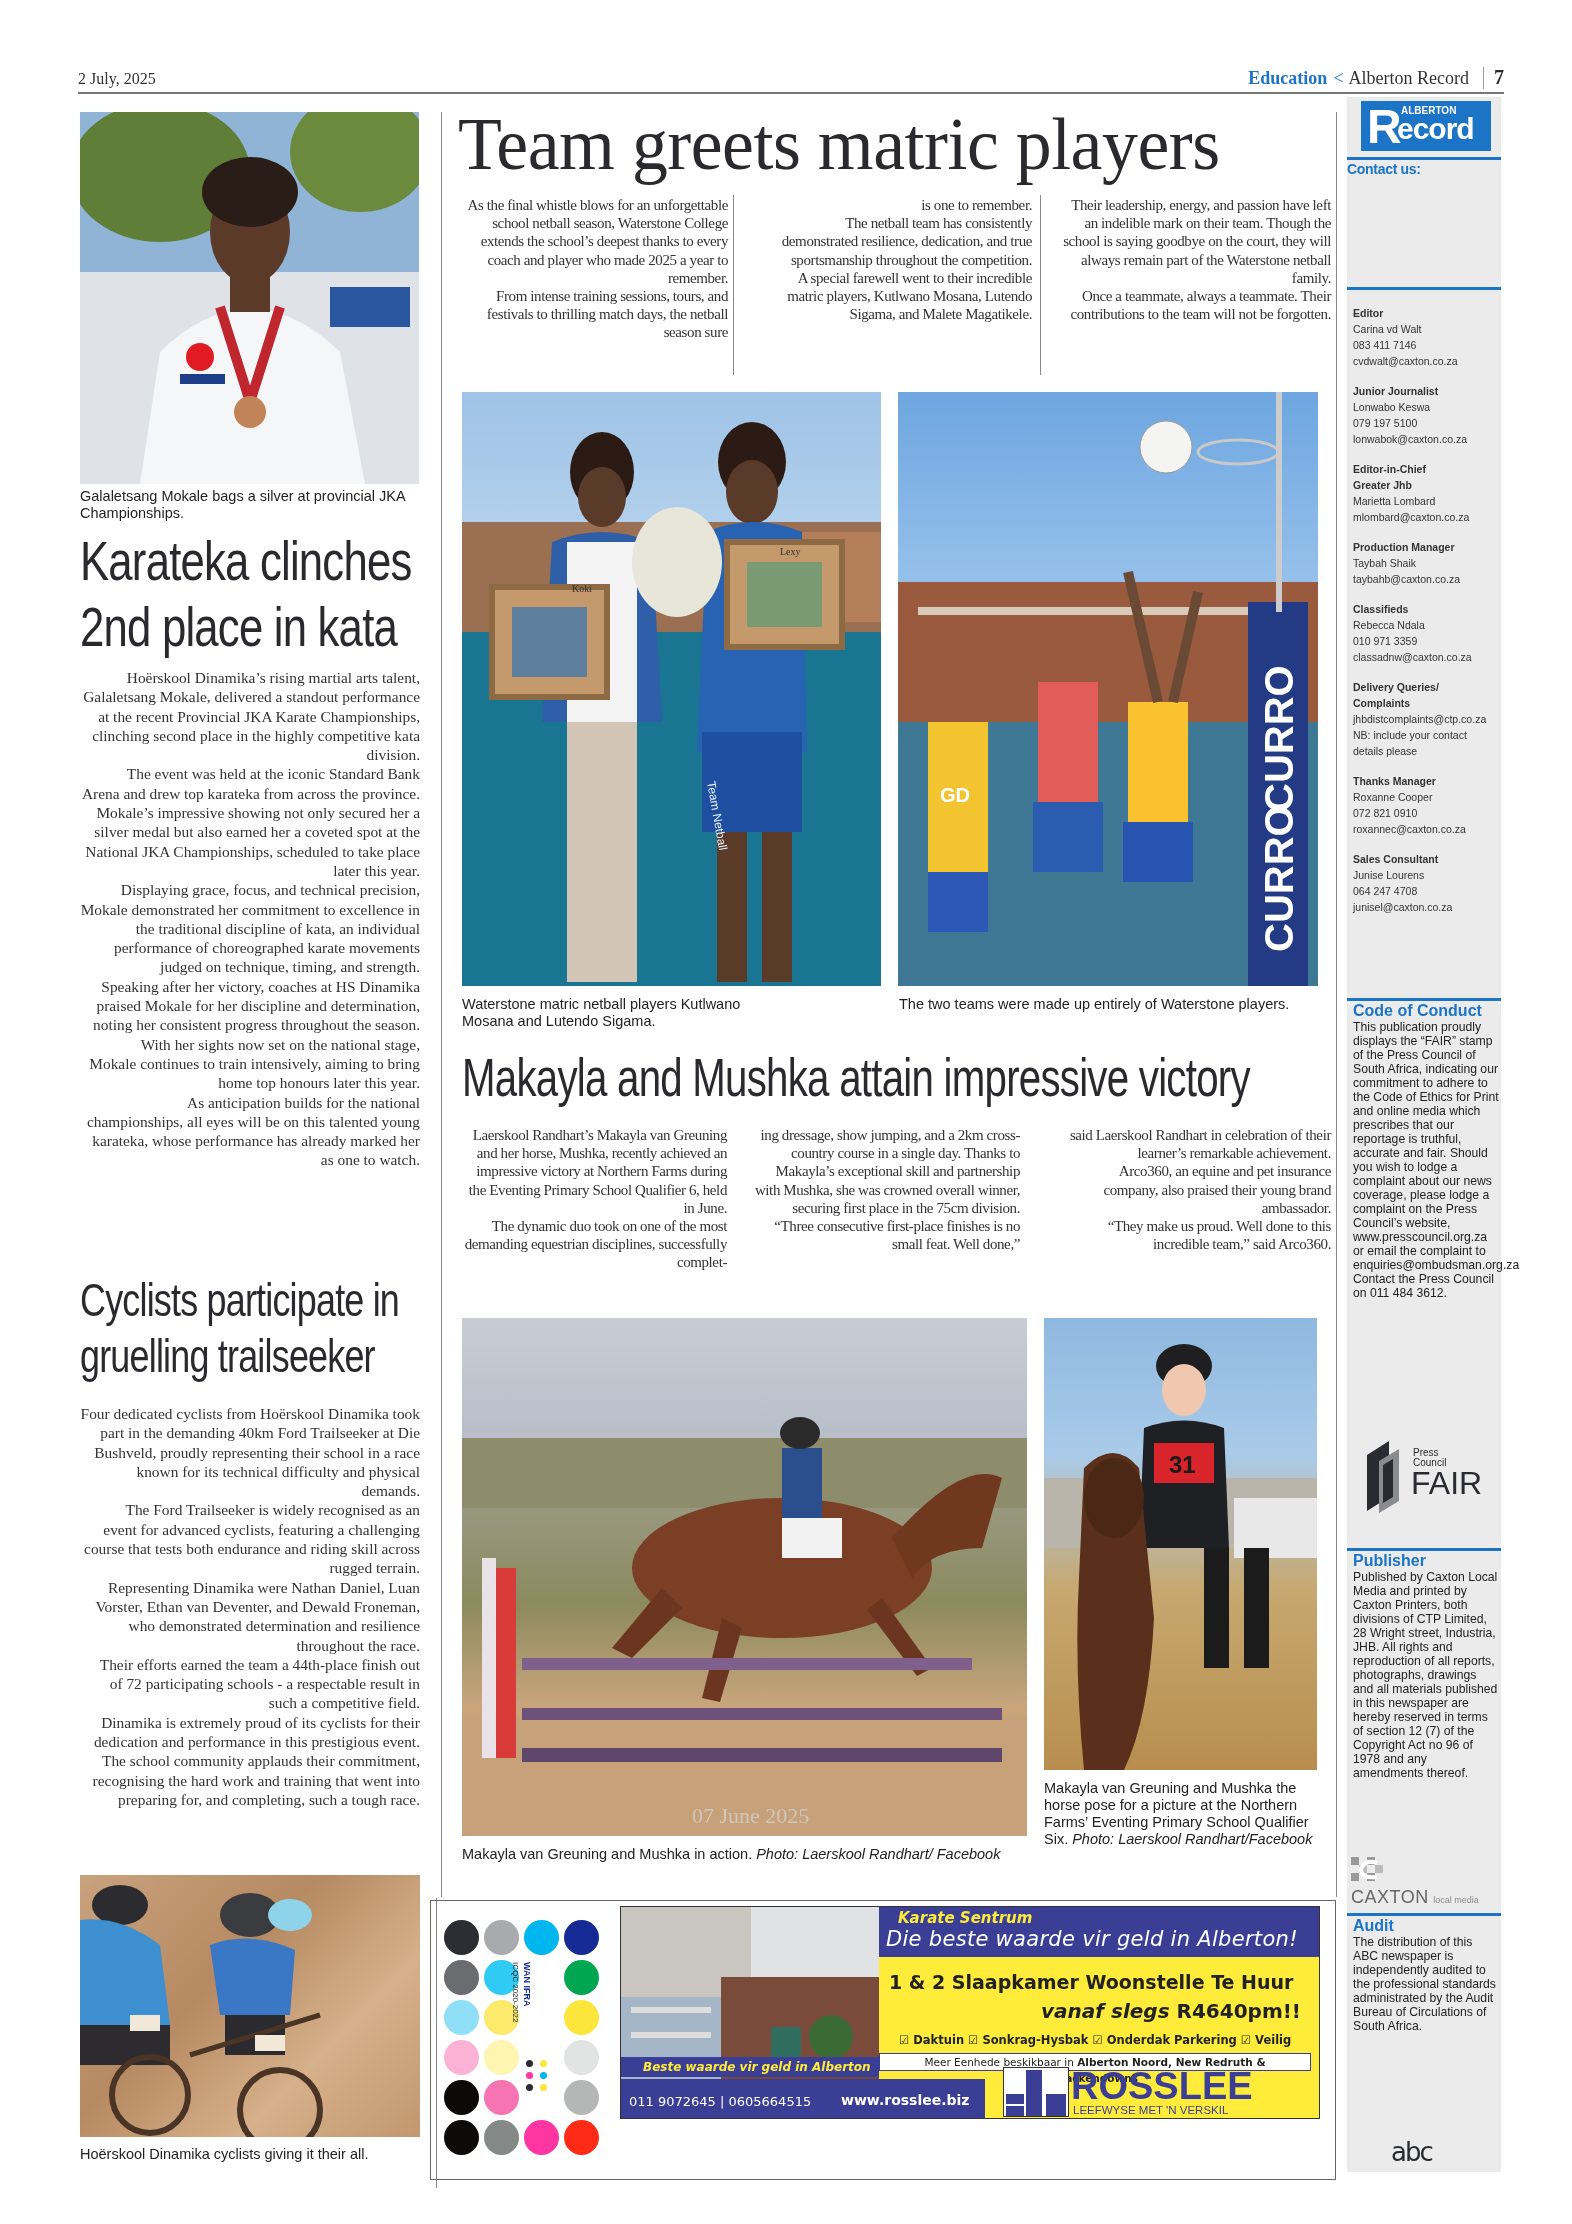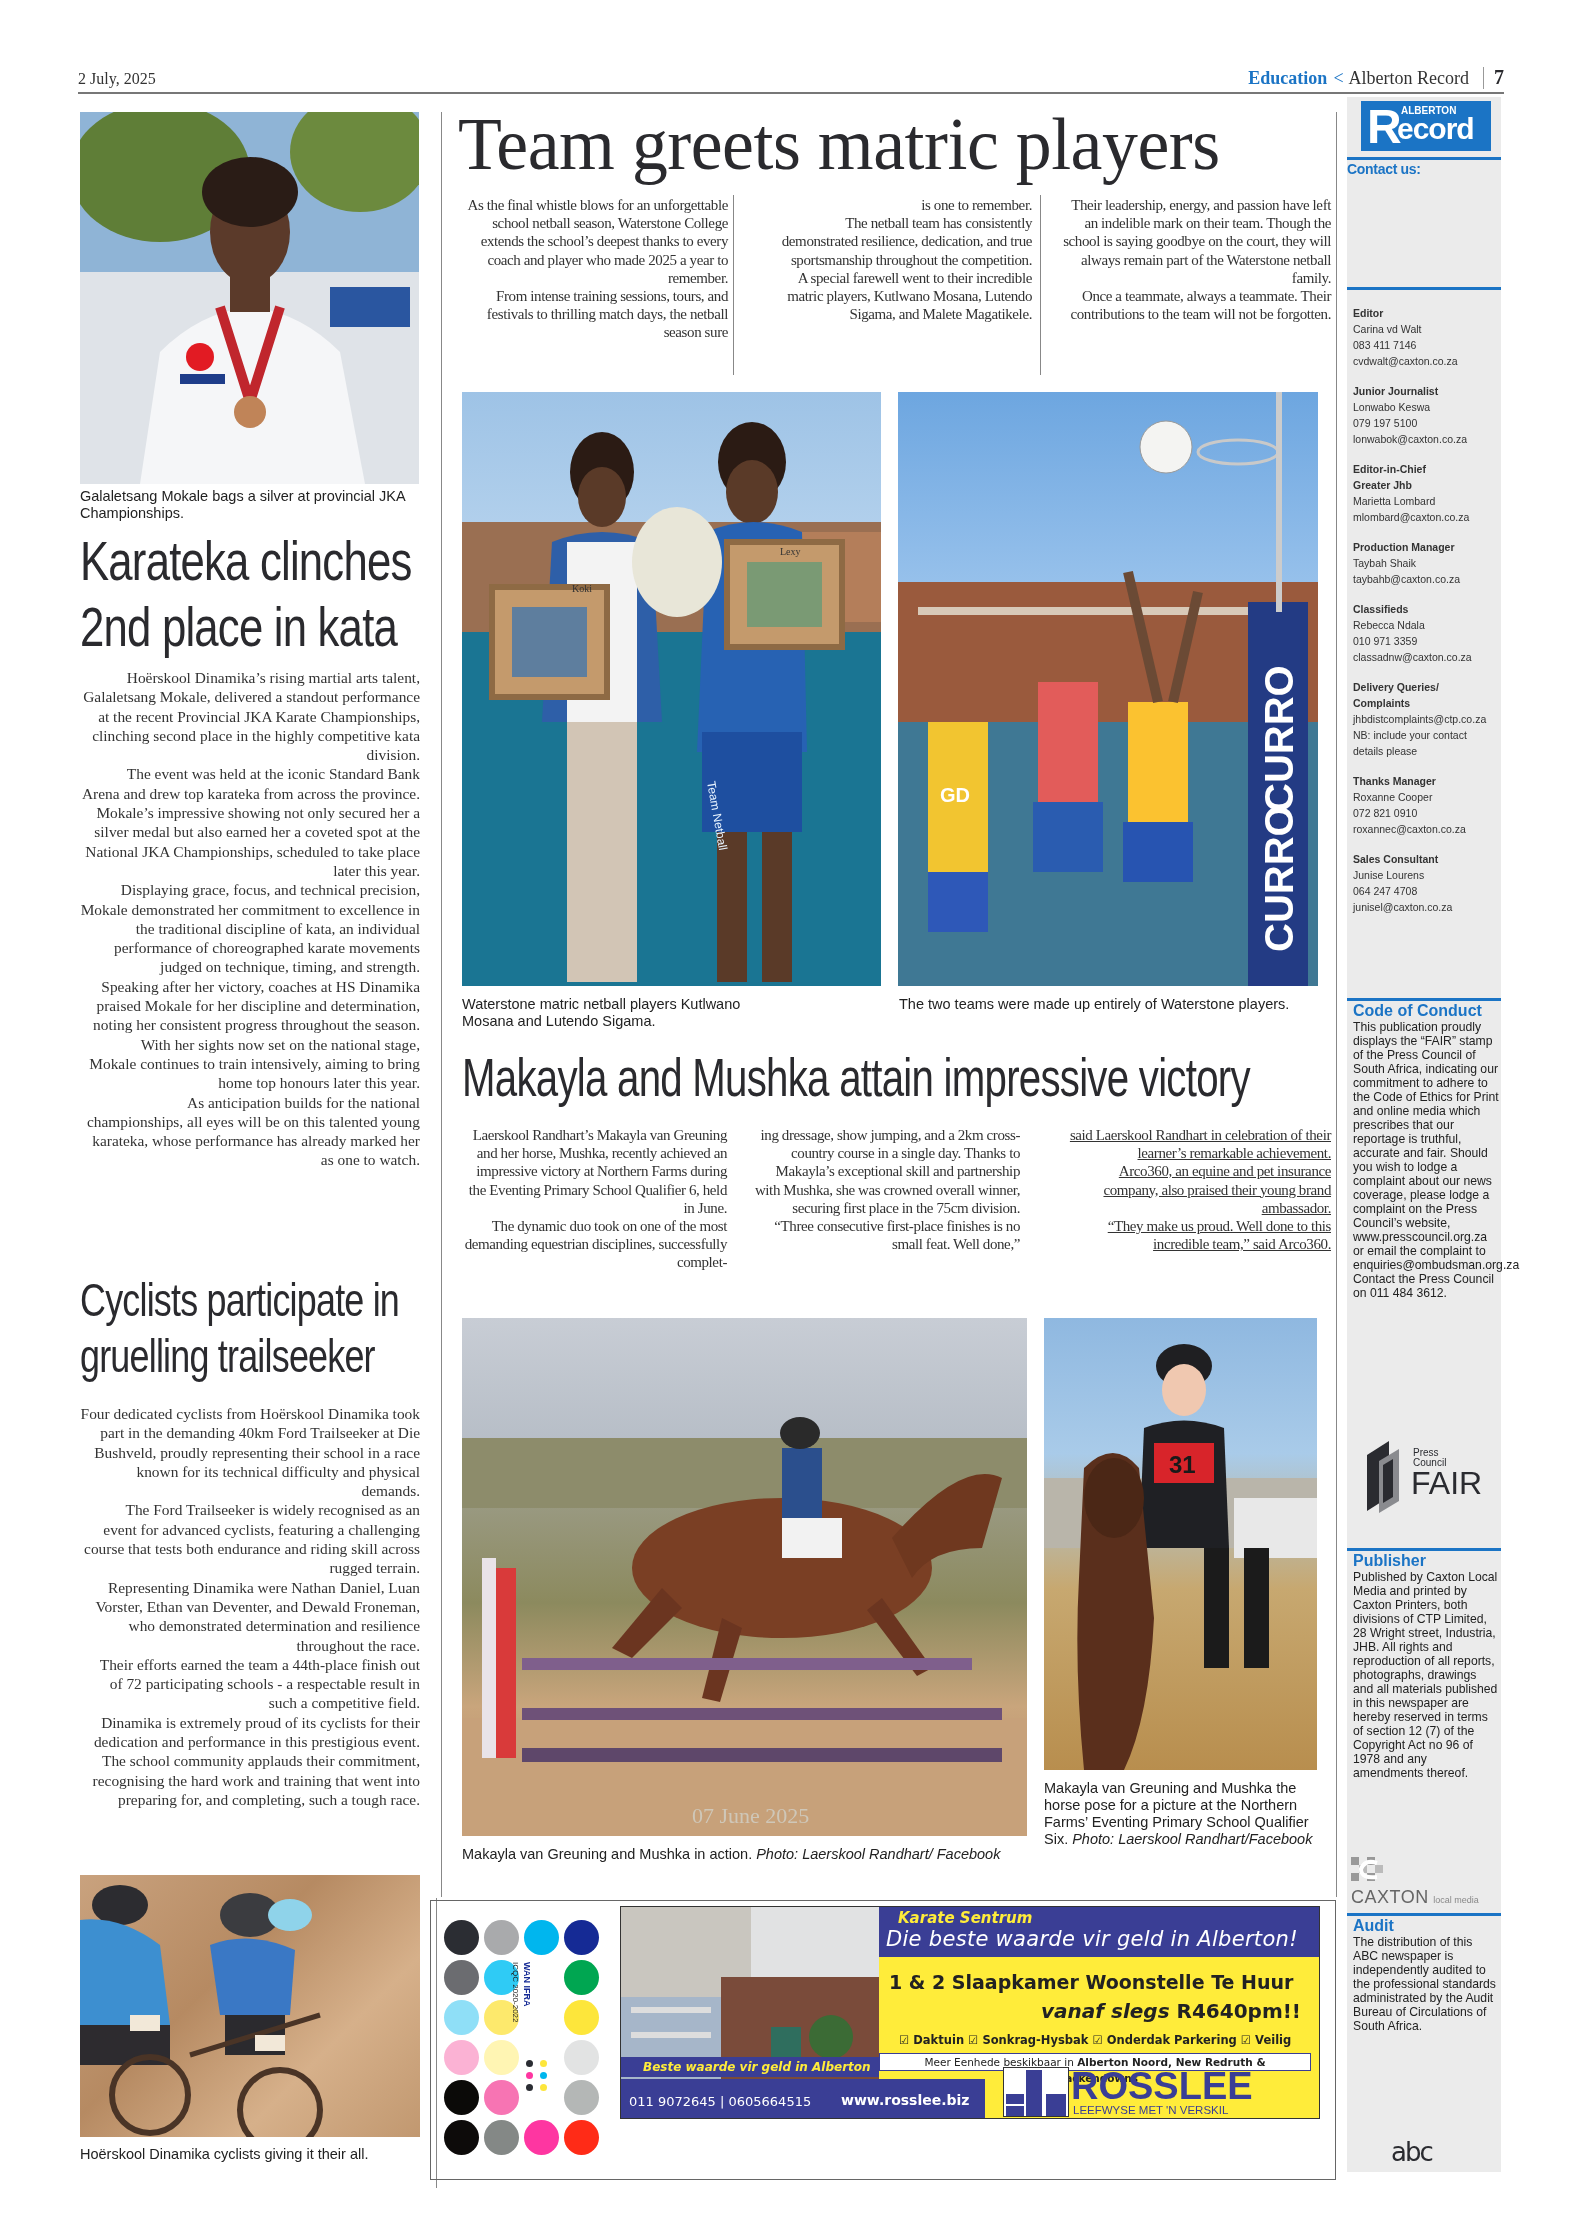--- a/index.html
+++ b/index.html
@@ -228,21 +228,21 @@
 <div class="hl-cond" style="left:462px; top:1046px; font-size:54px; line-height:62px; transform: scaleX(0.745); width:1200px; white-space:nowrap;">Makayla and Mushka attain impressive victory</div>
 
 <div class="col narrow" style="left:462px; top:1126px; width:265px;">
   <p>Laerskool Randhart’s Makayla van Greuning and her horse, Mushka, recently achieved an impressive victory at Northern Farms during the Eventing Primary School Qualifier 6, held in June.</p>
   <p>The dynamic duo took on one of the most demanding equestrian disciplines, successfully complet-</p>
 </div>
 <div class="col narrow" style="left:750px; top:1126px; width:270px;">
   <p>ing dressage, show jumping, and a 2km cross-country course in a single day. Thanks to Makayla’s exceptional skill and partnership with Mushka, she was crowned overall winner, securing first place in the 75cm division.</p>
   <p>“Three consecutive first-place finishes is no small feat. Well done,”</p>
 </div>
-<div class="col narrow" style="left:1049px; top:1126px; width:282px;text-decoration:underline;">
+<div class="col narrow" style="left:1049px; top:1126px; width:282px;">
   <p>said Laerskool Randhart in celebration of their learner’s remarkable achievement.</p>
   <p>Arco360, an equine and pet insurance company, also praised their young brand ambassador.</p>
   <p>“They make us proud. Well done to this incredible team,” said Arco360.</p>
 </div>
 
 <div class="photo" style="left:462px; top:1318px; width:565px; height:518px; background: linear-gradient(180deg,#c8cdd5 0%,#b6bdc6 25%,#9a9a83 35%,#8c8a5e 55%,#c9a57c 75%,#b48d66 100%);">
   <svg width="565" height="518" viewBox="0 0 565 518">
     <rect x="0" y="120" width="565" height="70" fill="#8d8c6b"></rect>
     <rect x="0" y="400" width="565" height="118" fill="#c7a17a"></rect>
     <ellipse cx="320" cy="250" rx="150" ry="70" fill="#7a3f24"></ellipse>

